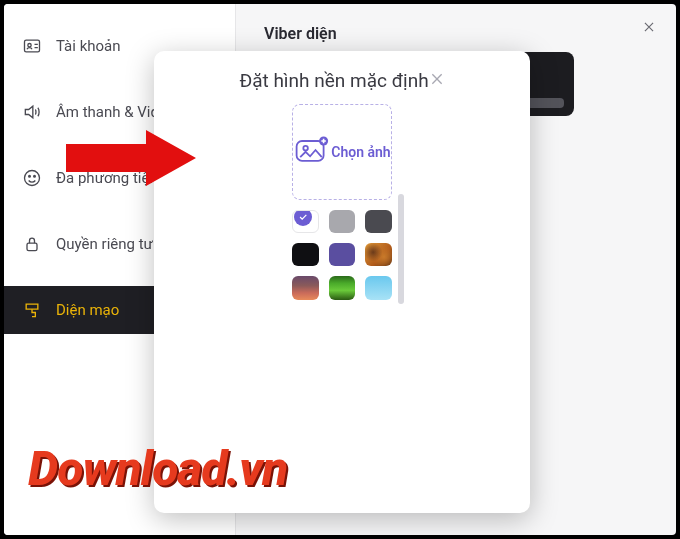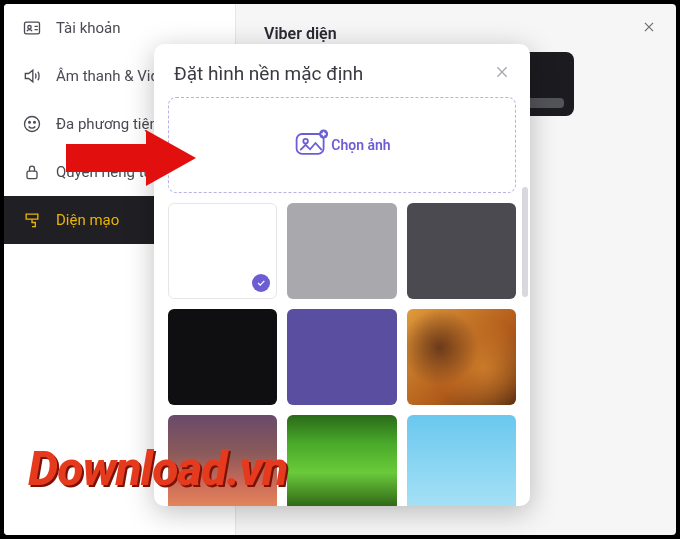--- a/index.html
+++ b/index.html
@@ -27,20 +27,21 @@
     flex-direction: column;
   }
   .sidebar-item {
     display: flex;
     align-items: center;
     gap: 14px;
     padding: 14px 18px;
     color: #4a4a52;
     font-size: 15px;
     cursor: pointer;
+    margin-top: 18px;
   }
   .sidebar-item.active {
     background: #1f1f24;
     color: #eab308;
   }
   .sidebar-item svg { flex-shrink: 0; }
   .main {
     flex: 1;
     position: relative;
     padding: 20px 28px;
@@ -79,29 +80,30 @@
     position: absolute;
     left: 30px; bottom: 8px;
     right: 10px; height: 10px;
     border-radius: 4px;
     background: #53535a;
   }
   
   .modal {
     position: absolute;
     left: 154px;
-    top: 44px;
+    top: 51px;
     width: 376px;
     height: 462px;
     background: #fff;
     border-radius: 10px;
     box-shadow: 0 6px 28px rgba(0,0,0,0.25);
     display: flex;
     flex-direction: column;
     overflow: hidden;
+    align-items: center;
   }
   .modal-header {
     display: flex;
     align-items: center;
     justify-content: space-between;
     padding: 18px 20px 12px 20px;
   }
   .modal-title {
     font-size: 19px;
     color: #3a3a42;

